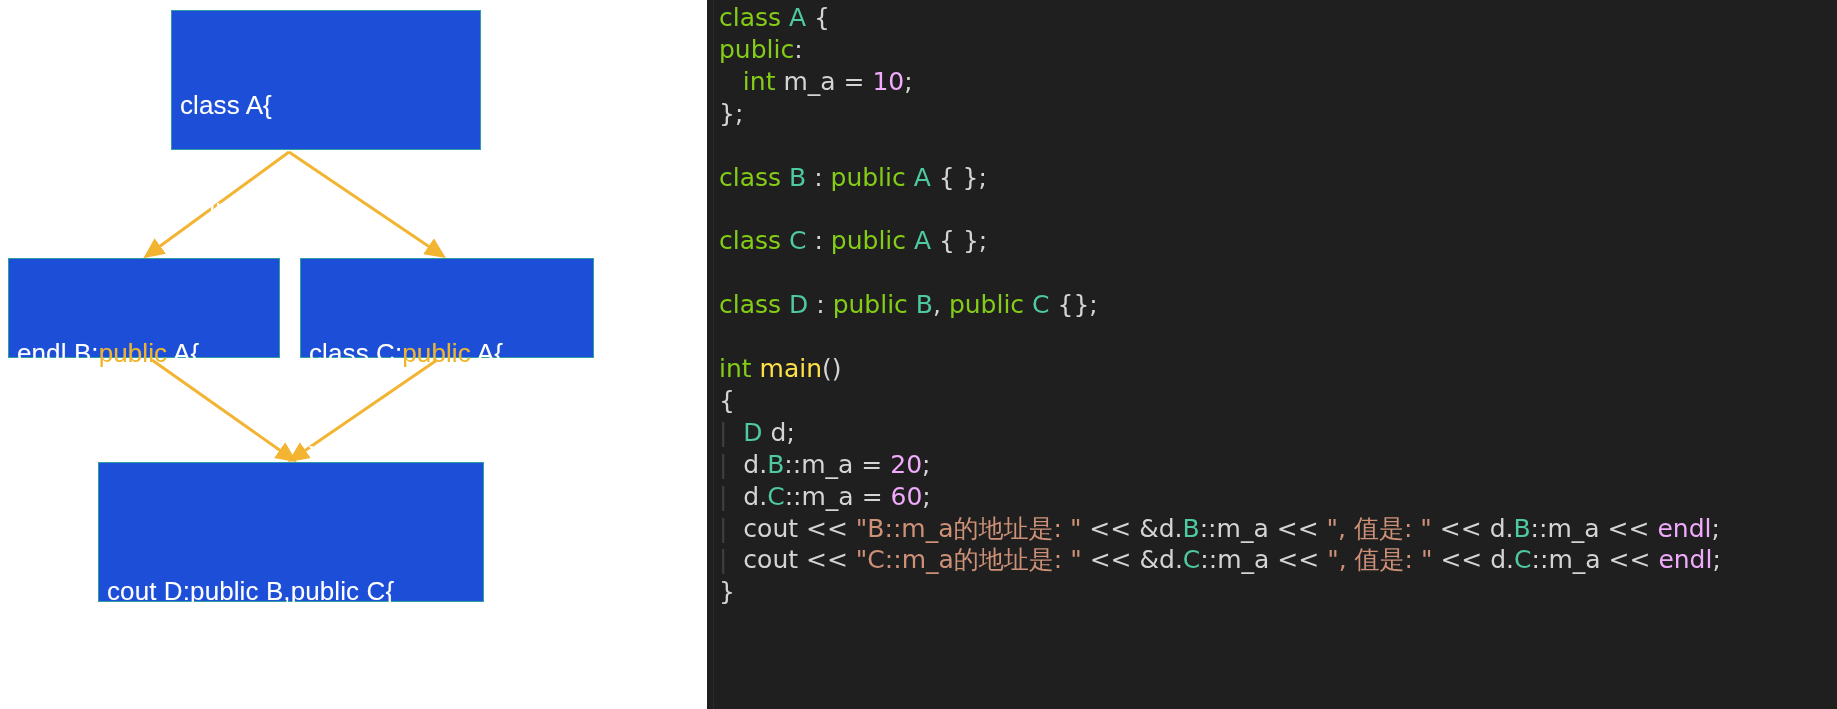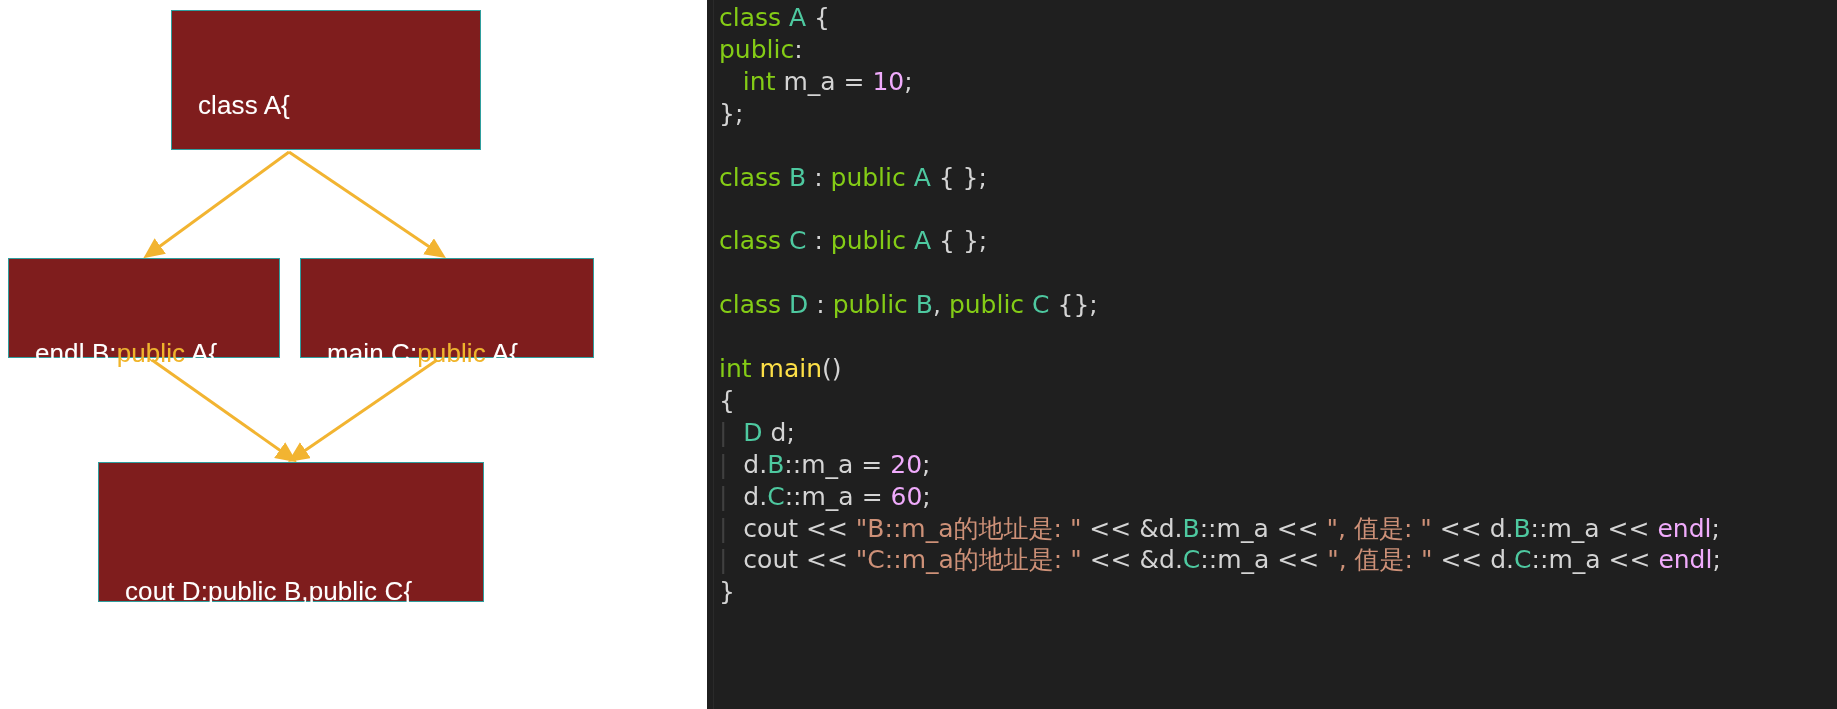--- a/index.html
+++ b/index.html
@@ -14,25 +14,25 @@
   #diagram{
     position:absolute;left:0;top:0;width:707px;height:709px;
     background:#ffffff;overflow:hidden;
   }
   #diagram svg.links{
     position:absolute;left:0;top:0;width:707px;height:709px;
     pointer-events:none;
   }
   .cbox{
     position:absolute;
-    background:#7f1d1d;
+    background:#1d4ed8;
     border:1.5px solid #2f9e9e;
     color:#ffffff;
     box-sizing:border-box;
-    padding:8px 14px 8px 26px;
+    padding:8px 14px 8px 8px;
     line-height:1.32;
     font-size:26px;
     font-family:"Liberation Sans","DejaVu Sans",sans-serif;
     letter-spacing:.1px;
     text-shadow:0 0 1px rgba(255,255,255,.25);
     white-space:pre;
     z-index:3;
   }
   .cbox .kw-public{color:#f0b429;}
   .cbox .ln{display:block;}
@@ -98,21 +98,21 @@
     <span class="ln">    int m_a;</span>
     <span class="ln">};</span>
   </div>
 
   <div class="cbox" id="box-b">
     <span class="ln"><span>endl B:</span><span class="kw-public">public</span><span> A{</span></span>
     <span class="ln">};</span>
   </div>
 
   <div class="cbox" id="box-c">
-    <span class="ln"><span>main C:</span><span class="kw-public">public</span><span> A{</span></span>
+    <span class="ln"><span>class C:</span><span class="kw-public">public</span><span> A{</span></span>
     <span class="ln">};</span>
   </div>
 
   <div class="cbox" id="box-d">
     <span class="ln">cout D:public B,public C{</span>
     <span class="ln"> };</span>
   </div>
 </div>
 
 <div id="code-panel">

